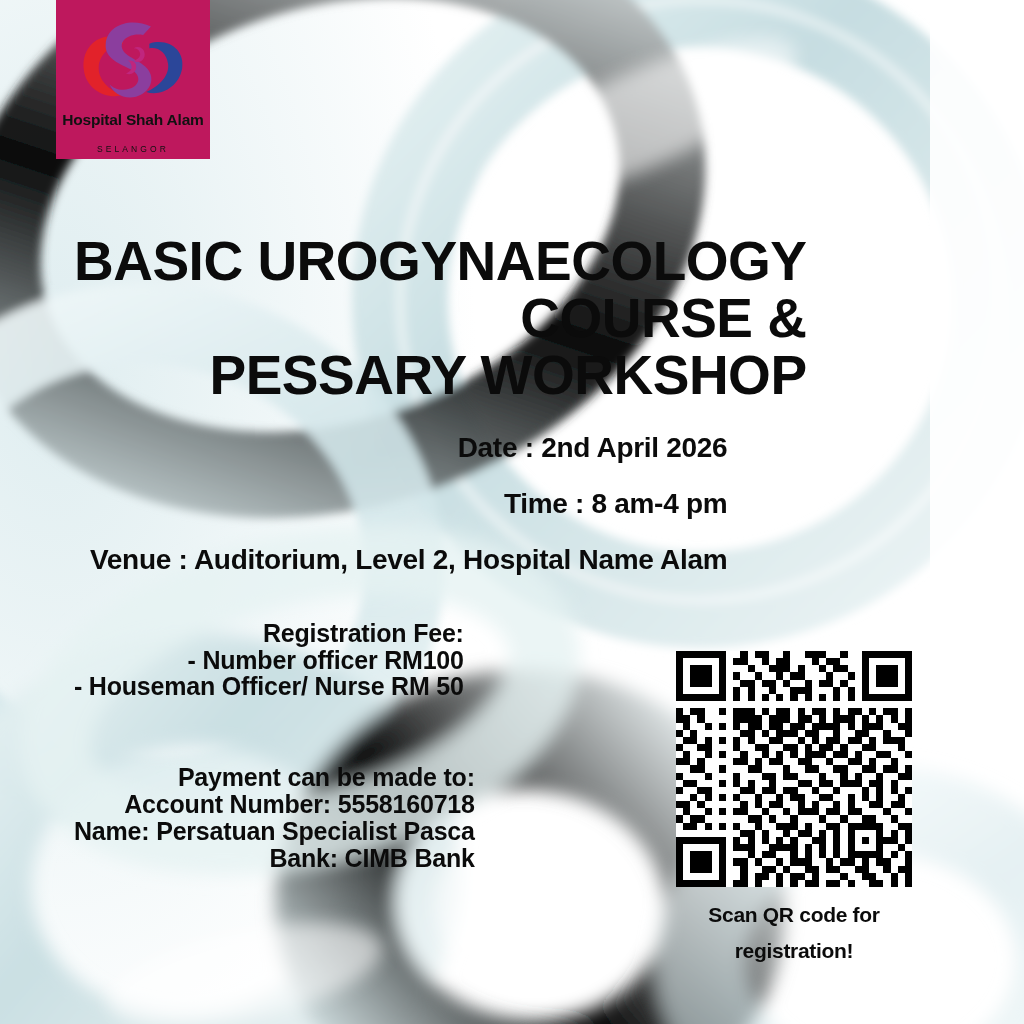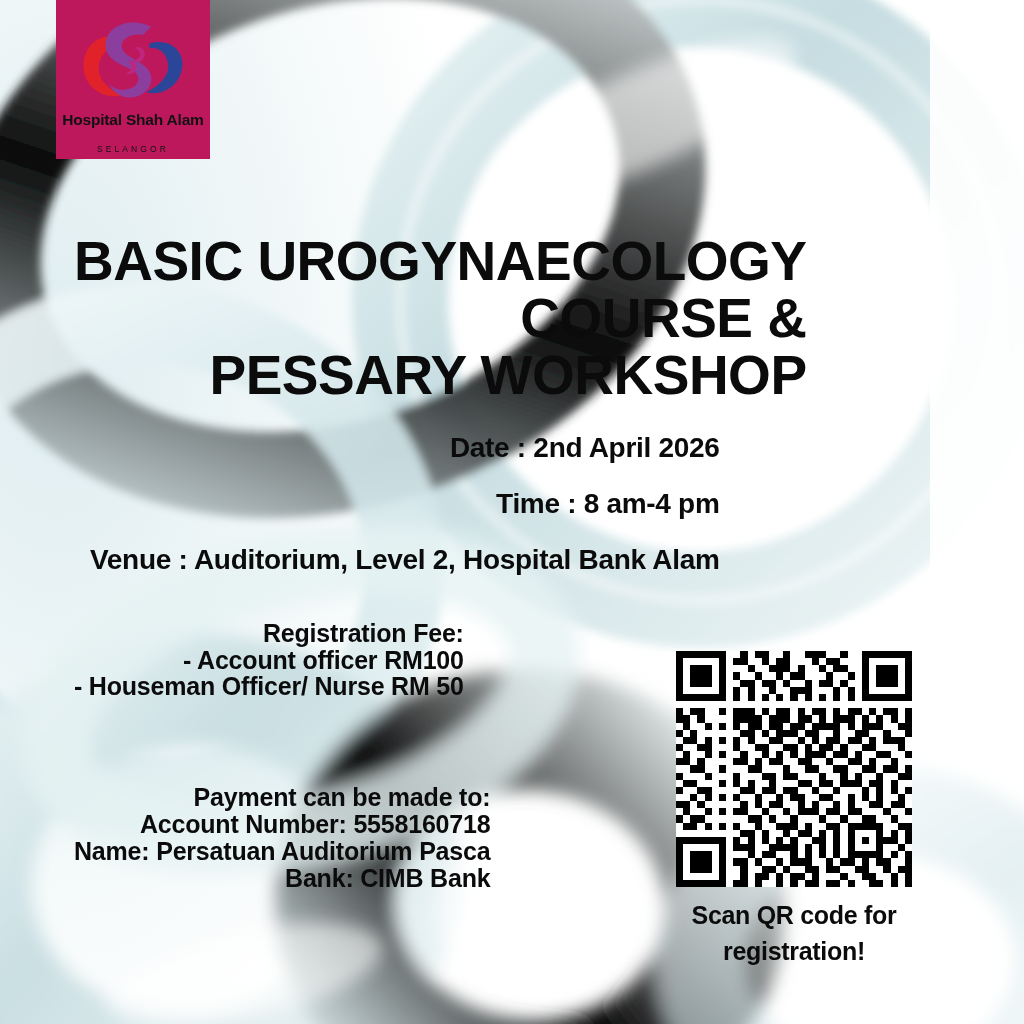--- a/index.html
+++ b/index.html
@@ -100,21 +100,21 @@
   #fees .fline {
     font-family: "Liberation Sans", sans-serif;
     font-weight: 700;
     font-size: 25px;
     line-height: 26.5px;
     letter-spacing: -0.2px;
     white-space: nowrap;
   }
 
   
-  #payment { top: 784px; }
+  #payment { top: 764px; }
   #payment .pline {
     font-family: "Liberation Sans", sans-serif;
     font-weight: 700;
     font-size: 25px;
     line-height: 27px;
     letter-spacing: -0.2px;
     white-space: nowrap;
   }
   #payment .pline.ref {
     font-family: "Liberation Sans Narrow", "Liberation Sans", sans-serif;
@@ -133,21 +133,21 @@
   #qr-code {
     width: 236px;
     height: 236px;
     display: block;
     background: #ffffff;
   }
   #qr-caption {
     margin-top: 10px;
     font-family: "Liberation Sans", sans-serif;
     font-weight: 700;
-    font-size: 25px;
+    font-size: 21px;
     line-height: 36px;
     letter-spacing: -0.3px;
     color: #0b0b0b;
   }
   #qr-caption span { display: block; }
 </style>
 </head>
 <body>
 
 <div id="poster">
@@ -240,33 +240,33 @@
 
     <h1 id="title" class="blk">
       <span class="tline">BASIC  UROGYNAECOLOGY</span>
       <span class="tline">COURSE &amp;</span>
       <span class="tline">PESSARY WORKSHOP</span>
     </h1>
 
     <div id="details" class="blk">
       <div class="dline">Date : 2nd April 2026</div>
       <div class="dline">Time : 8 am-4 pm</div>
-      <div class="dline">Venue : Auditorium, Level 2, Hospital Bank Alam</div>
+      <div class="dline">Venue : Auditorium, Level 2, Hospital Name Alam</div>
     </div>
 
     <div id="fees" class="blk">
       <div class="fline">Registration Fee:</div>
-      <div class="fline">- Account officer RM100</div>
+      <div class="fline">- Number officer RM100</div>
       <div class="fline">- Houseman Officer/ Nurse RM 50</div>
     </div>
 
     <div id="payment" class="blk">
       <div class="pline">Payment can be made to:</div>
       <div class="pline">Account Number: 5558160718</div>
-      <div class="pline">Name: Persatuan Auditorium Pasca</div>
+      <div class="pline">Name: Persatuan Specialist Pasca</div>
       <div class="pline">Bank: CIMB Bank</div>
     </div>
 
   </div>
 
   <div id="qr-block">
     <svg id="qr-code" viewBox="0 0 33 33" shape-rendering="crispEdges" aria-hidden="true">
       <rect x="0" y="0" width="33" height="33" fill="#ffffff"></rect>
       <g fill="#000000">
 

